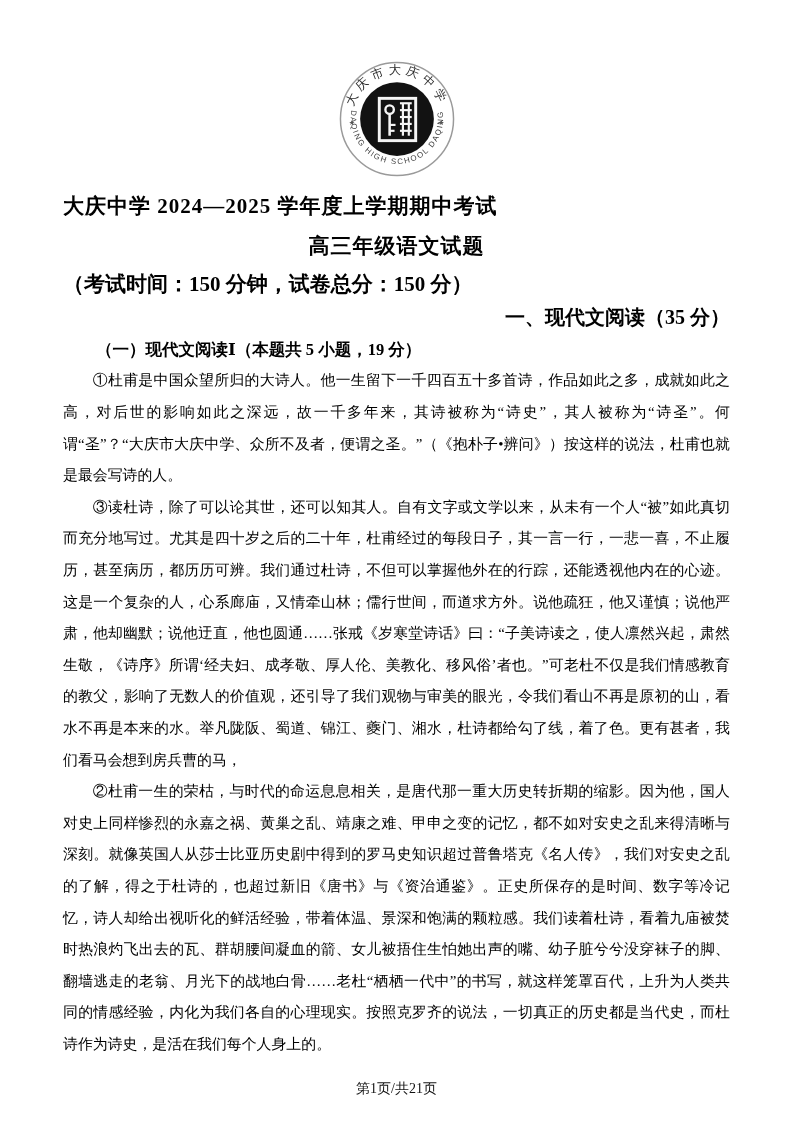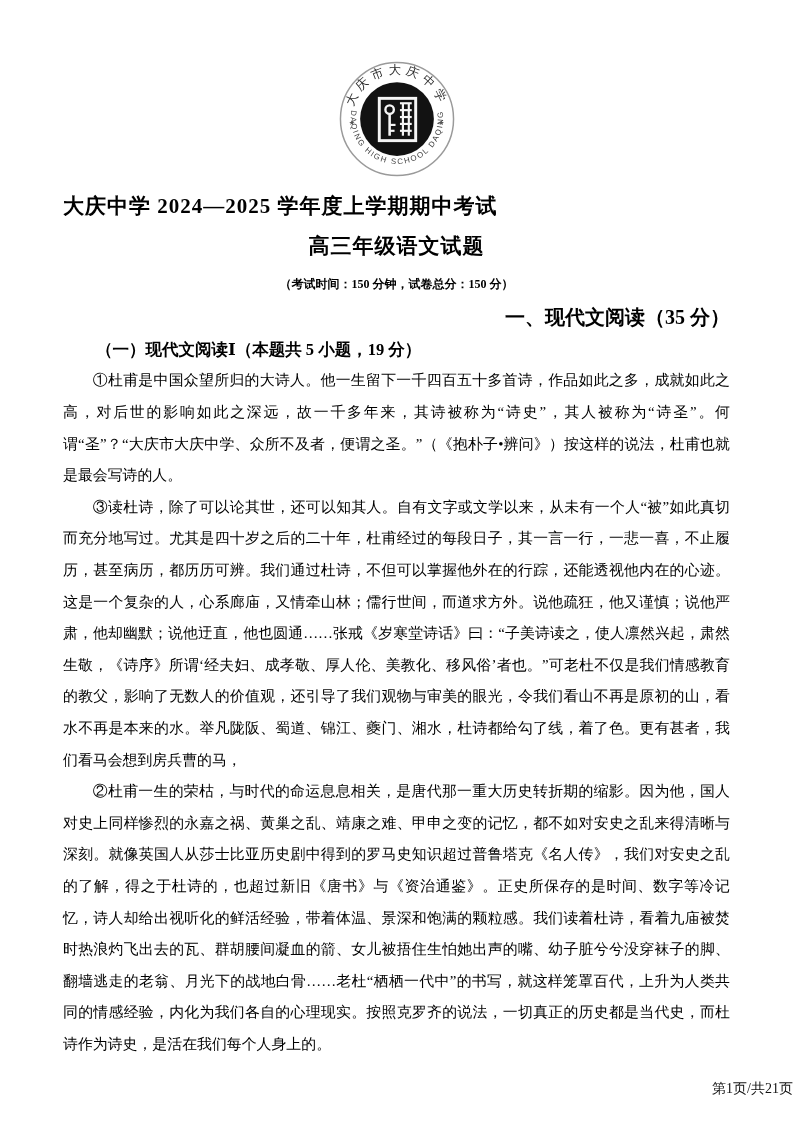--- a/index.html
+++ b/index.html
@@ -32,24 +32,23 @@
   .exam-subtitle {
     margin: 12px 0 0 0;
     font-size: 21px;
     line-height: 28px;
     font-weight: bold;
     text-align: center;
     letter-spacing: 1px;
   }
   .exam-info {
     margin: 12px 0 0 0;
-    font-size: 12px;
+    font-size: 21px;
     line-height: 24px;
     font-weight: bold;
-    text-align: center;
   }
   .section-heading {
     margin: 6px 0 0 0;
     font-size: 20px;
     line-height: 31.7px;
     font-weight: bold;
     text-align: right;
   }
   .sub-heading {
     margin: 0;
@@ -68,21 +67,21 @@
     margin: 0;
     font-size: 14.9px;
     line-height: 31.6px;
     text-indent: 2em;
     text-align: justify;
   }
   .page-footer {
     position: absolute;
     left: 0; right: 0;
     top: 1019px;
-    text-align: right;
+    text-align: center;
     font-size: 14px;
     line-height: 20px;
     color: #111;
   }
   .seal-cn { font-size: 12.5px; letter-spacing: 4.5px; fill: #2d2d2d; font-family: "Liberation Serif", serif; }
   .seal-en { font-size: 8px; letter-spacing: 1.6px; fill: #3a3a3a; font-family: "Liberation Sans", sans-serif; }
 </style>
 </head>
 <body>
 

